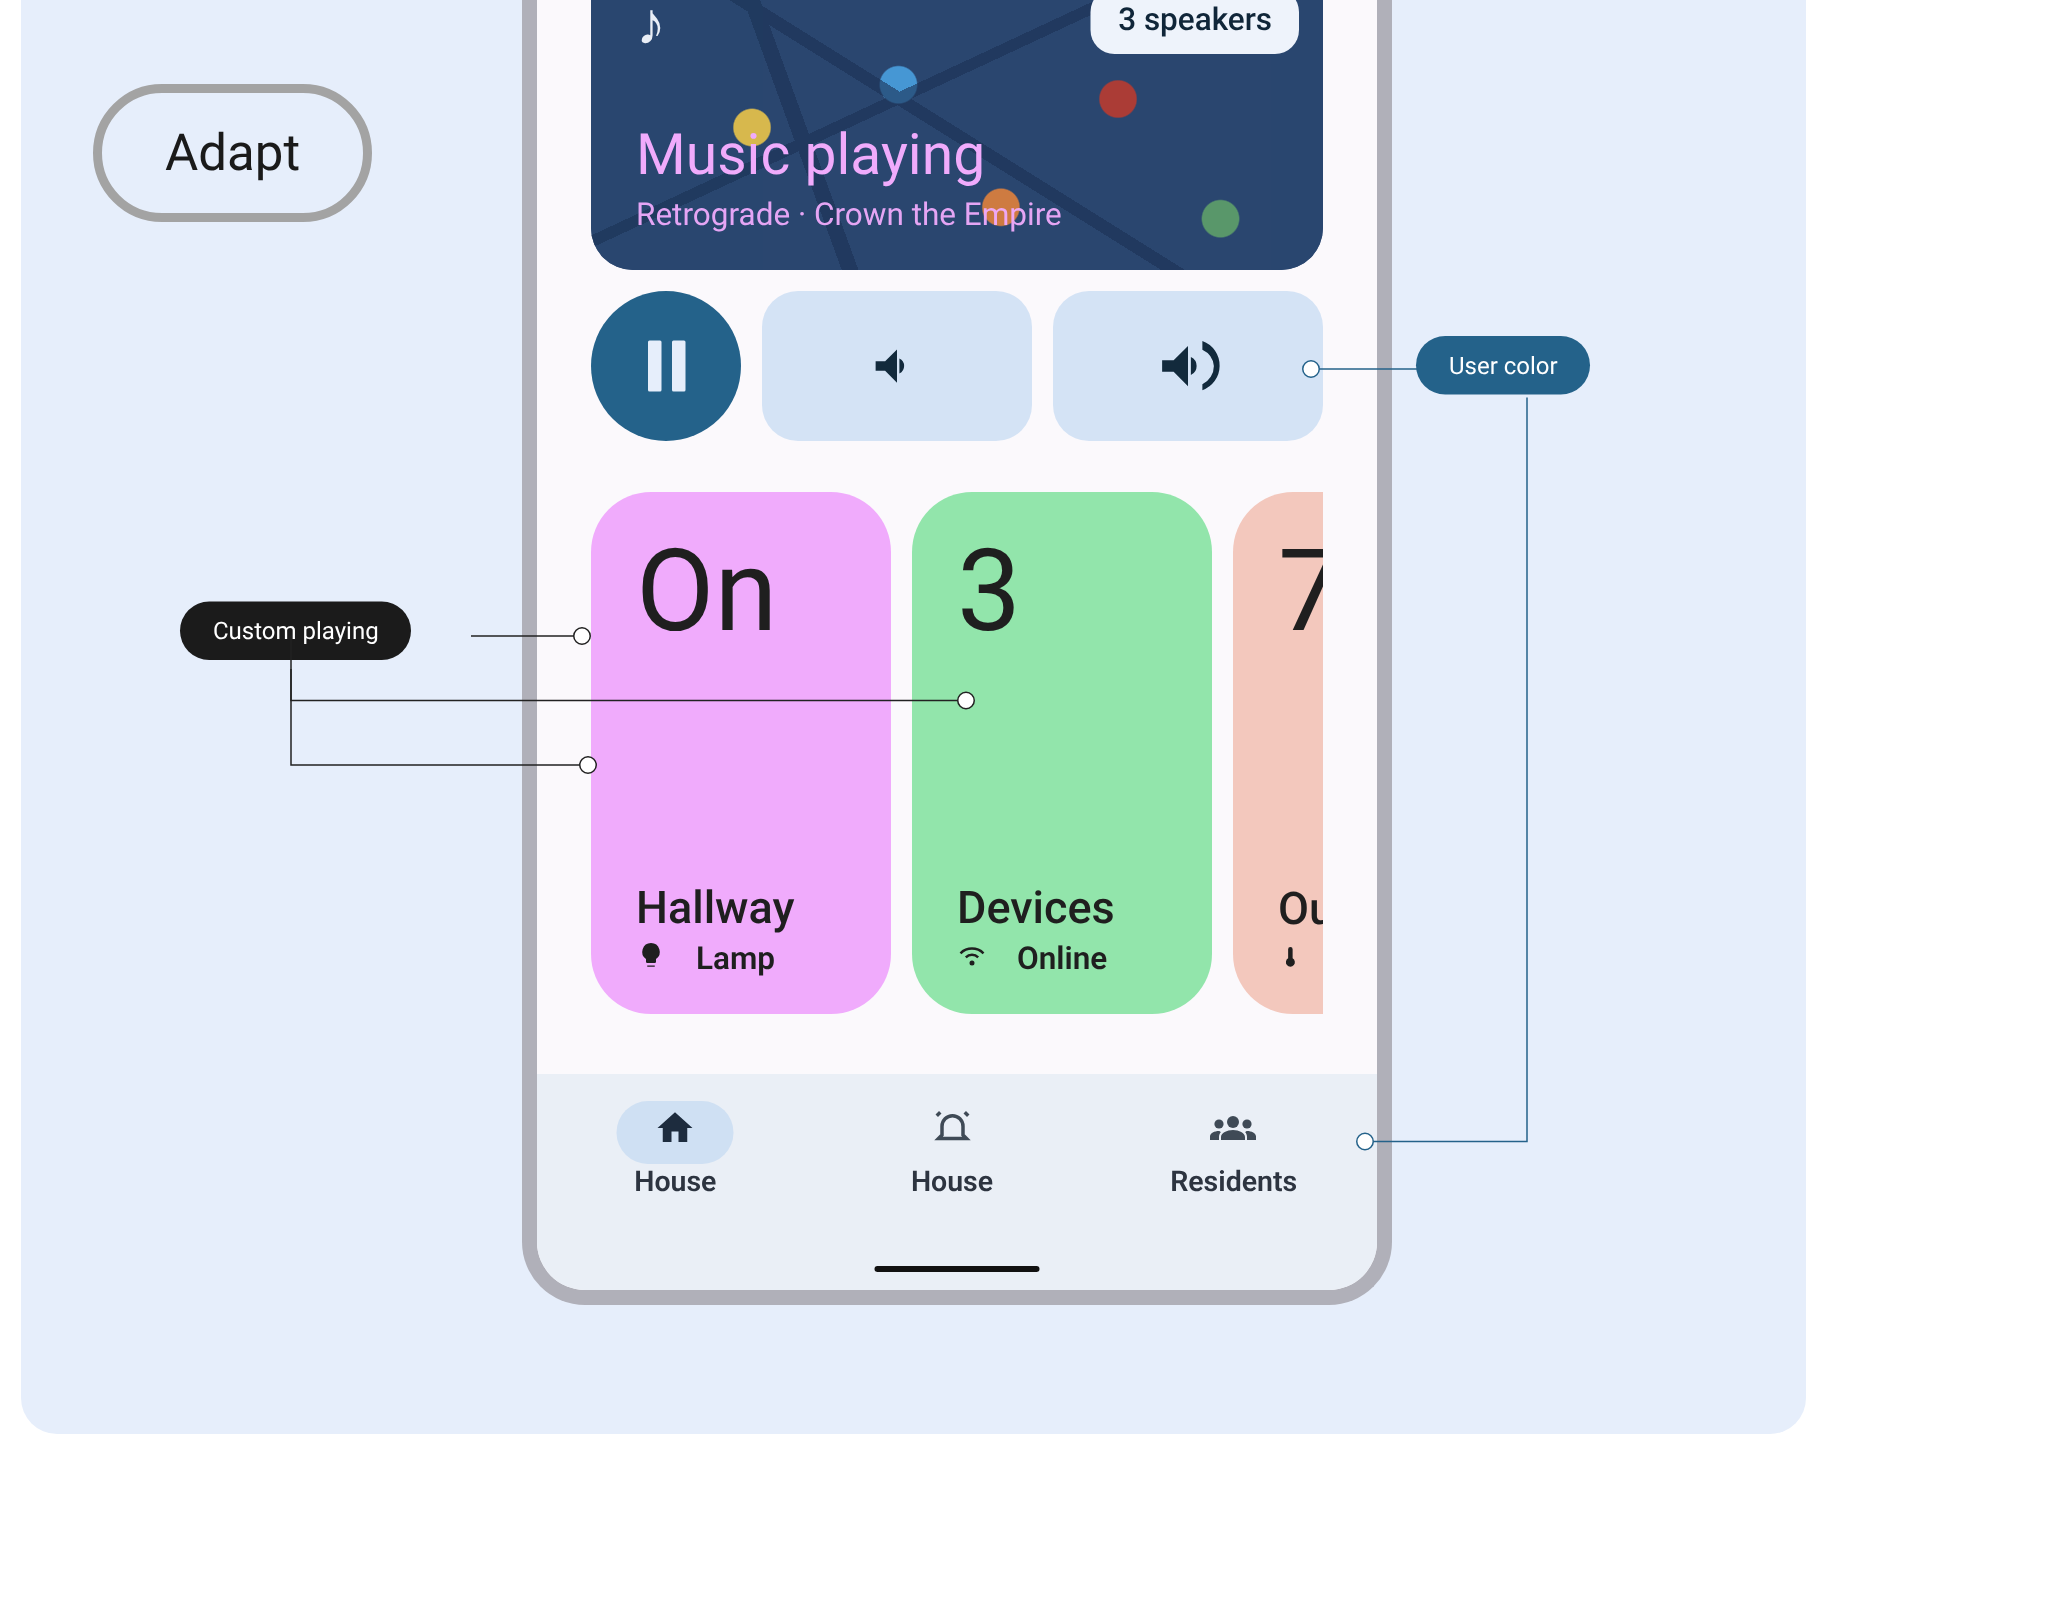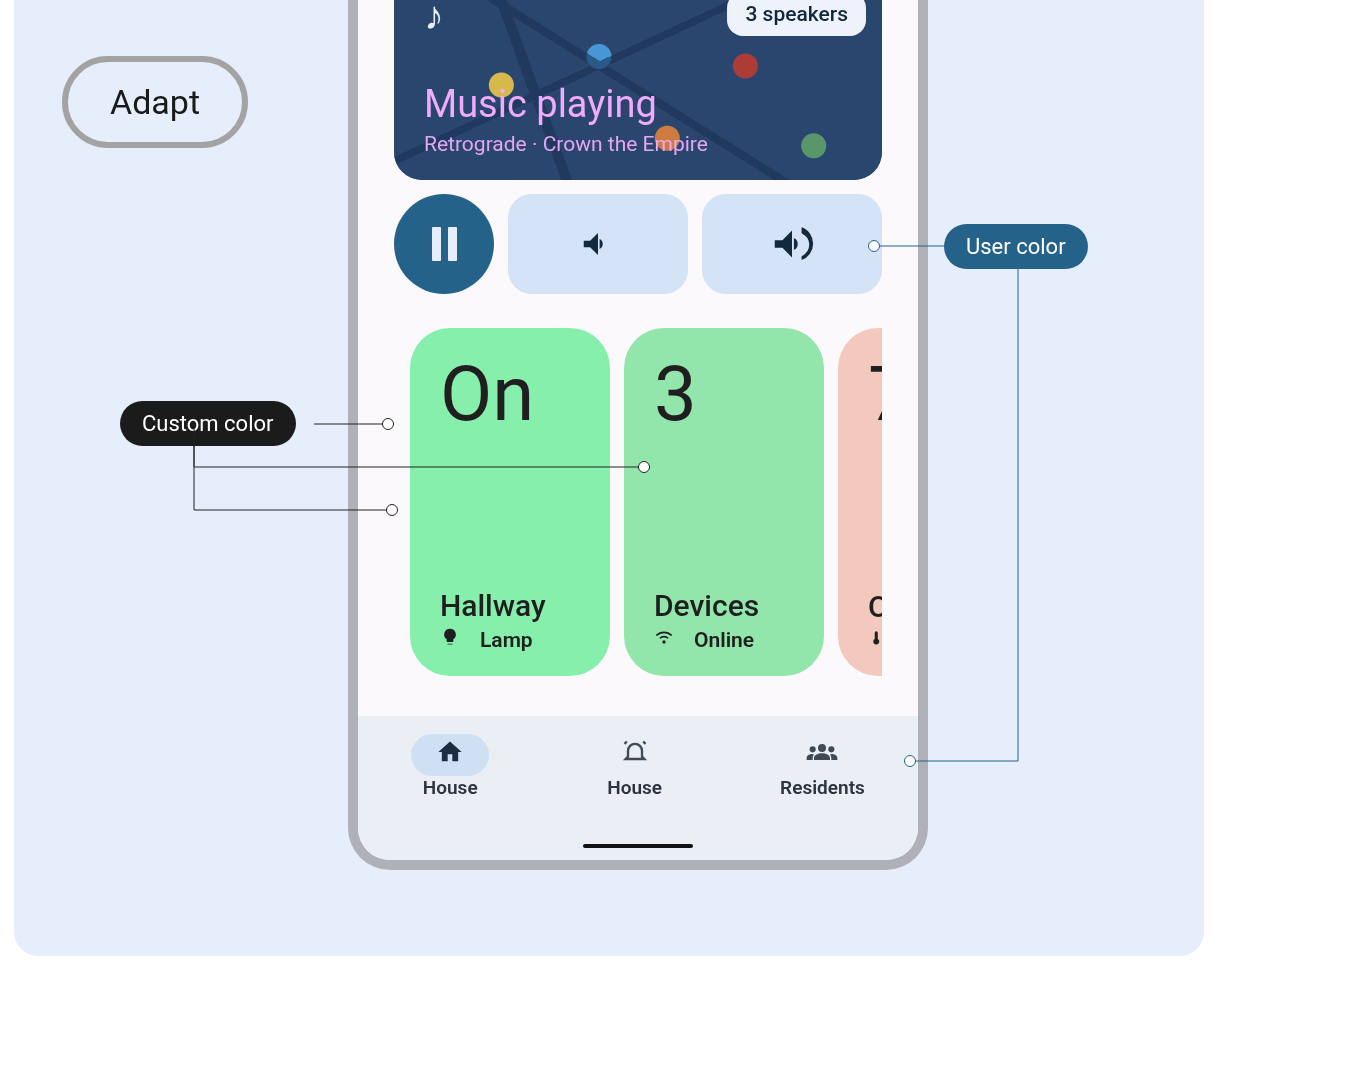--- a/index.html
+++ b/index.html
@@ -140,21 +140,21 @@
   .card {
     flex: 0 0 200px;
     height: 348px;
     border-radius: 40px;
     padding: 28px 30px 24px;
     display: flex;
     flex-direction: column;
     justify-content: space-between;
     color: #1f1f1f;
   }
-  .card.yellow { background: #86efac; margin-left: 16px; }
+  .card.yellow { background: #f0abfc; }
   .card.green  { background: #92e5ab; }
   .card.pink   { background: #f3c8bd; }
   .card-big {
     font-size: 76px;
     font-weight: 400;
     line-height: 1;
   }
   .card-bottom .title {
     font-size: 30px;
     font-weight: 500;
@@ -206,21 +206,21 @@
     width: 110px; height: 4px;
     background: #111;
     border-radius: 3px;
   }
 
   
   .anno-chip {
     position:absolute;
     padding: 10px 22px;
     border-radius: 999px;
-    font-size: 22px;
+    font-size: 16px;
     white-space: nowrap;
   }
   .anno-custom {
     left: 106px;
     top: 401px;
     background: #1b1b1b;
     color: #fff;
   }
   .anno-user {
     left: 930px;
@@ -362,21 +362,21 @@
               </svg>
           </span>
         </div>
         <div class="nav-label">Residents</div>
       </div>
       <div class="nav-handle"></div>
     </div>
   </div>
 
   <div class="anno-chip anno-custom">
-    <span>Custom color</span>
+    <span>Custom playing</span>
   </div>
   <div class="anno-chip anno-user">
     <span>User color</span>
   </div>
 
   <svg class="leader" style="left:300px; top:423px;" width="70" height="2">
     <line x1="0" y1="1" x2="70" y2="1" stroke="#222" stroke-width="1"></line>
   </svg>
   <div class="dot" style="left:374px; top:424px;"></div>
 

